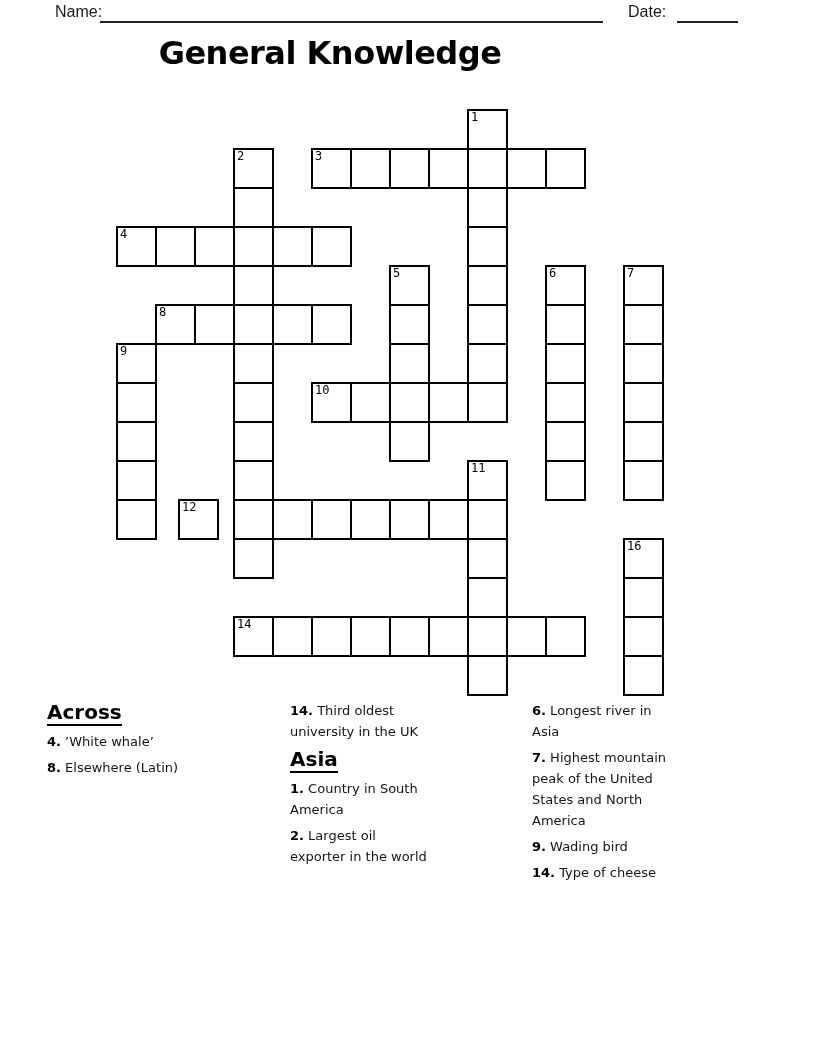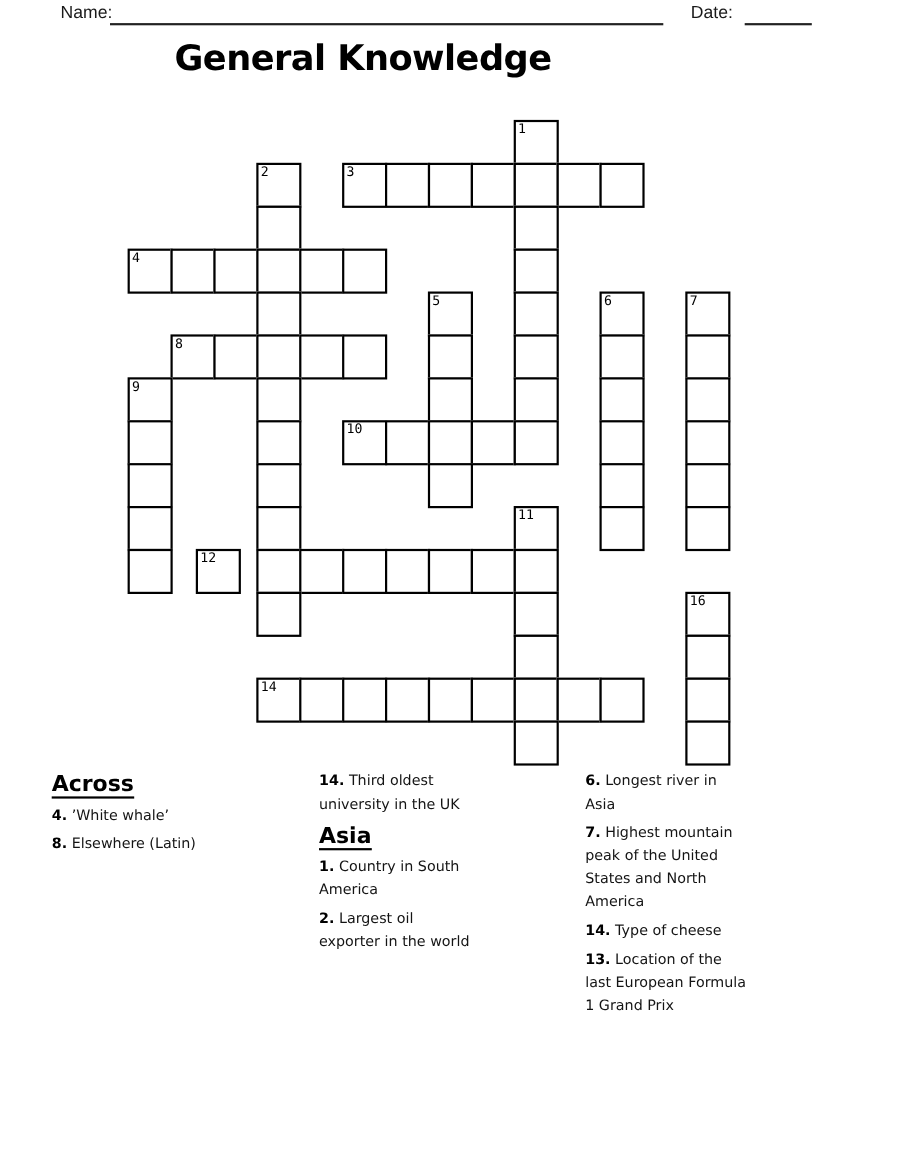--- a/index.html
+++ b/index.html
@@ -161,17 +161,17 @@
     </div>
   <div class="clue-col" style="left:290px;top:700px;width:238px;">
       <div class="clue"><b>14.</b> Third oldest<br>university in the UK</div>
       <div class="clue-heading"><span>Asia</span></div>
       <div class="clue"><b>1.</b> Country in South<br>America</div>
       <div class="clue"><b>2.</b> Largest oil<br>exporter in the world</div>
     </div>
   <div class="clue-col" style="left:532px;top:700px;width:272px;">
       <div class="clue"><b>6.</b> Longest river in<br>Asia</div>
       <div class="clue"><b>7.</b> Highest mountain<br>peak of the United<br>States and North<br>America</div>
+      <div class="clue"><b>9.</b> Wading bird</div>
       <div class="clue"><b>14.</b> Type of cheese</div>
-      <div class="clue"><b>13.</b> Location of the<br>last European Formula<br>1 Grand Prix</div>
     </div>
 
 </div>
 
 </body></html>

